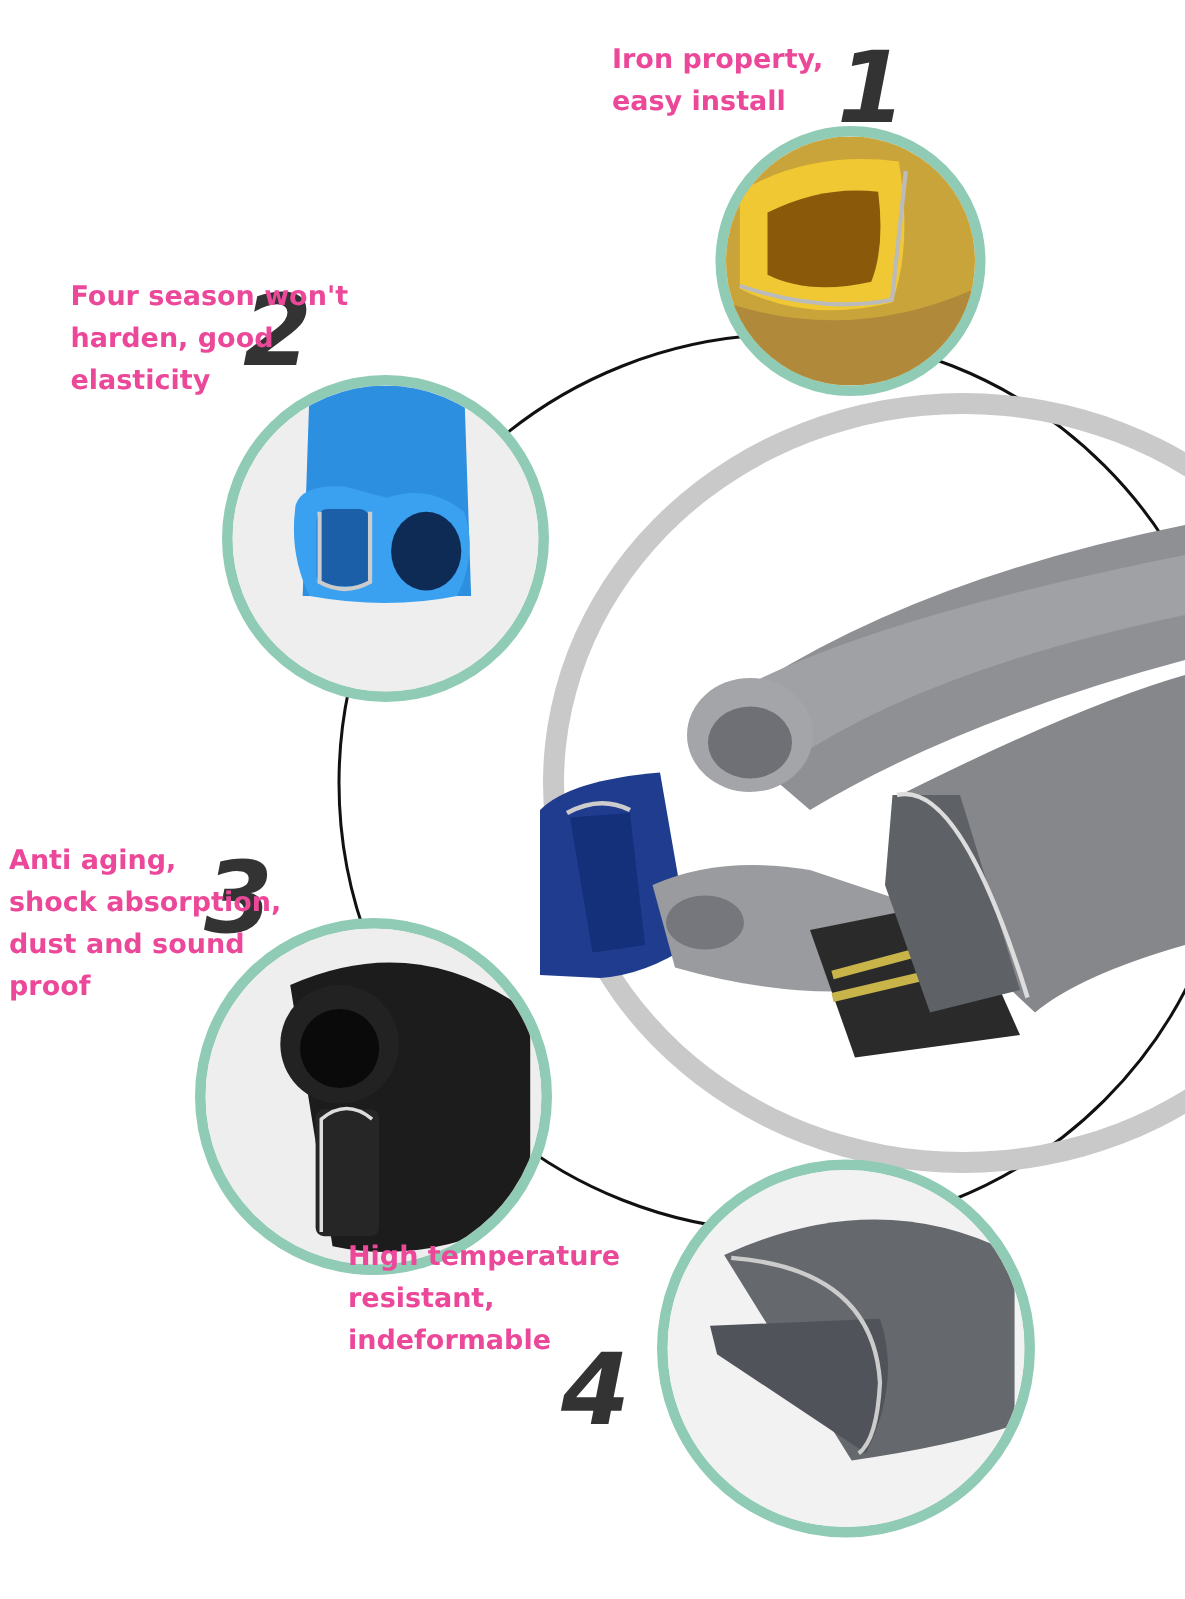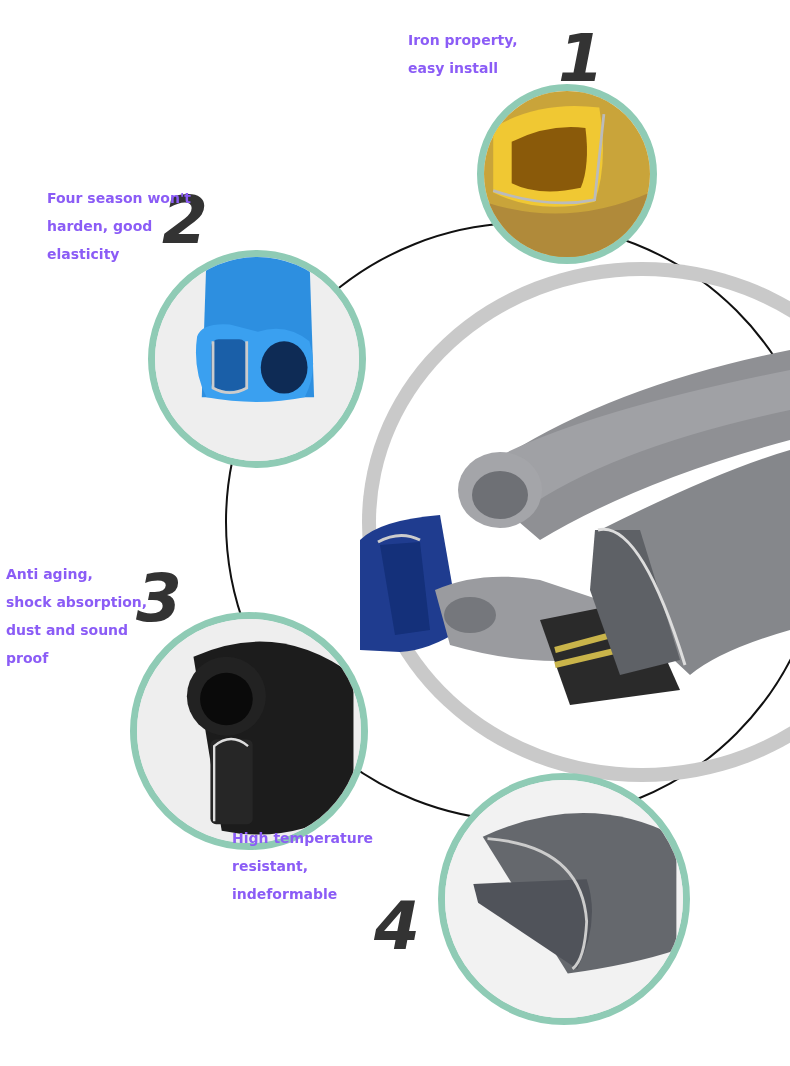--- a/index.html
+++ b/index.html
@@ -16,22 +16,22 @@
       position: absolute; left: 362px; top: 262px; width: 560px; height: 520px;
       border: 14px solid #c9c9c9; border-radius: 50%; box-sizing: border-box;
       border-right-color: transparent;
     }
     .bubble {
       position: absolute; border-radius: 50%; overflow: hidden;
       border: 7px solid #8fcbb5; box-sizing: border-box; background: #f2f2f2;
     }
     .bubble svg { width: 100%; height: 100%; display: block; }
     .caption {
-      position: absolute; font-weight: bold; font-size: 14px; line-height: 28px;
-      color: #8b5cf6; white-space: pre-line;
+      position: absolute; font-weight: bold; font-size: 18px; line-height: 28px;
+      color: #ec4899; white-space: pre-line;
     }
     .num {
       position: absolute; font-weight: bold; font-style: italic; color: #333;
       font-size: 66px; line-height: 1; font-family: "DejaVu Sans", sans-serif;
     }
     .main-product { position: absolute; left: 340px; top: 330px; width: 450px; height: 390px; }
     .main-product svg { width: 100%; height: 100%; }
   </style>
 </head>
 <body>

